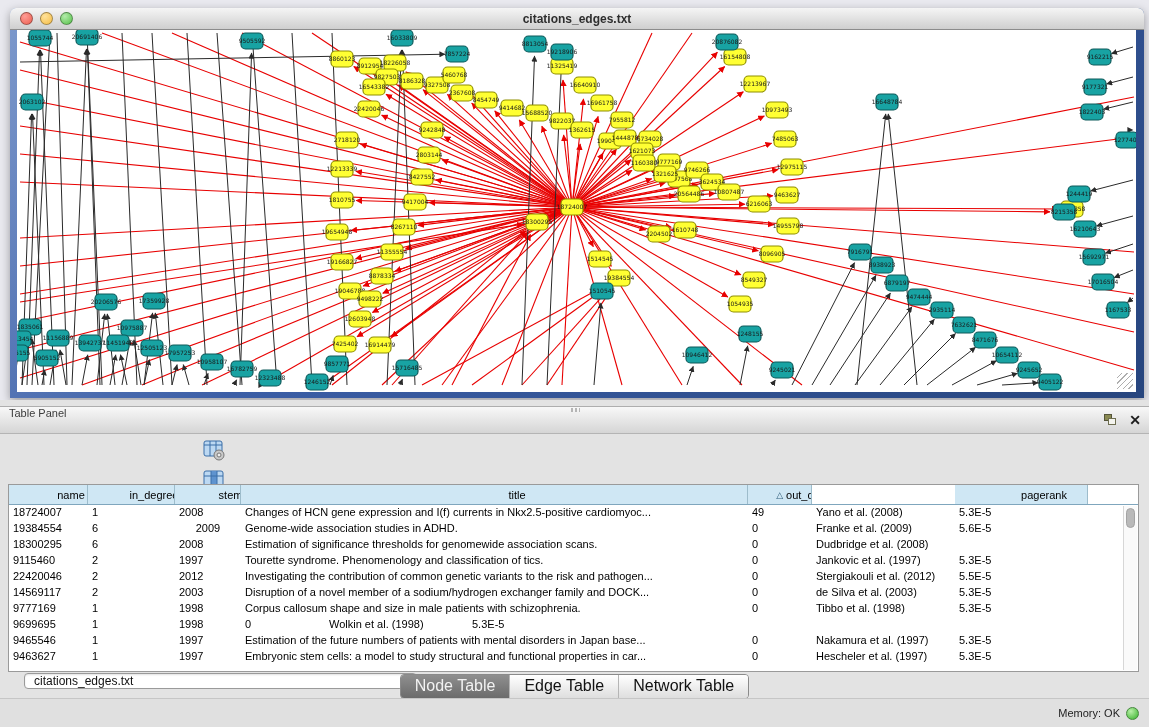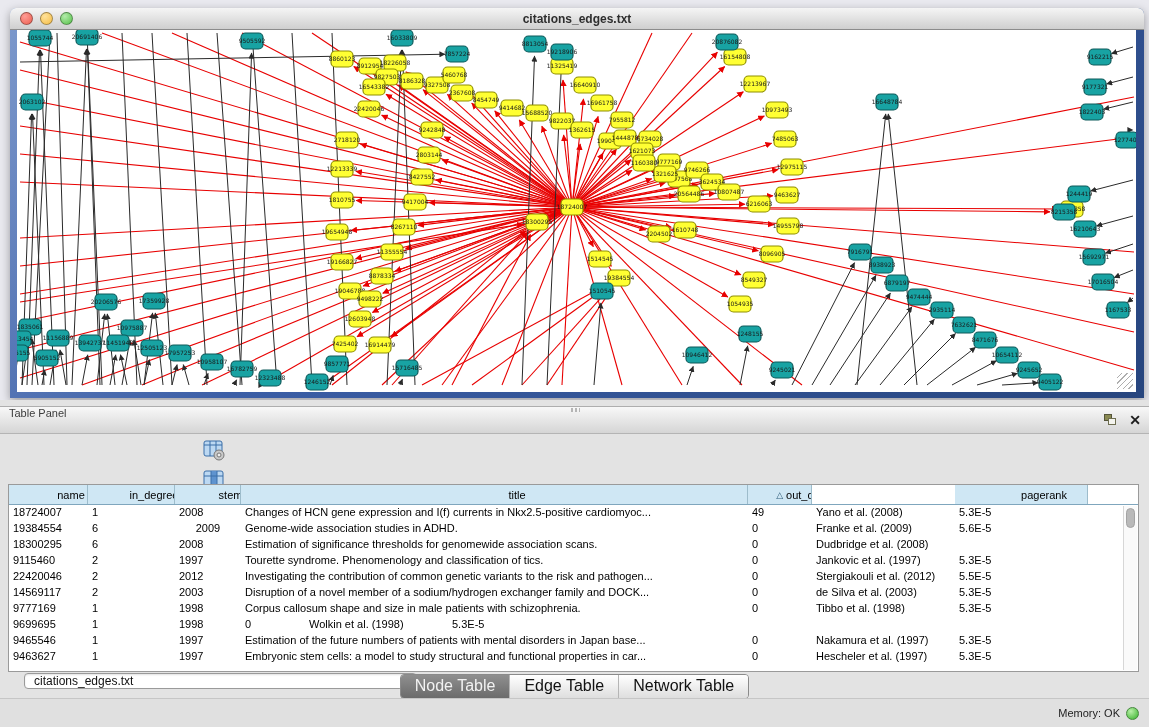--- a/index.html
+++ b/index.html
@@ -947,21 +947,21 @@
             <div class="td" style="width: 507px;">Corpus callosum shape and size in male patients with schizophrenia.</div>
             <div class="td" style="width: 64px;">0</div>
             <div class="td" style="width: 143px;">Tibbo et al. (1998)</div>
             <div class="td" style="width: 133px;">5.3E-5</div>
           </div>
           <div class="trow">
             <div class="td" style="width: 79px;">9699695</div>
             <div class="td" style="width: 87px;">1</div>
             <div class="td" style="width: 66px;">1998</div>
             <div class="td" style="width: 64px;">0</div>
-            <div class="td" style="width: 143px;">Wolkin et al. (1998)</div>
+            <div class="td" style="width: 143px; margin-left: 20px;">Wolkin et al. (1998)</div>
             <div class="td" style="width: 133px;">5.3E-5</div>
           </div>
           <div class="trow">
             <div class="td" style="width: 79px;">9465546</div>
             <div class="td" style="width: 87px;">1</div>
             <div class="td" style="width: 66px;">1997</div>
             <div class="td" style="width: 507px;">Estimation of the future numbers of patients with mental disorders in Japan base...</div>
             <div class="td" style="width: 64px;">0</div>
             <div class="td" style="width: 143px;">Nakamura et al. (1997)</div>
             <div class="td" style="width: 133px;">5.3E-5</div>

